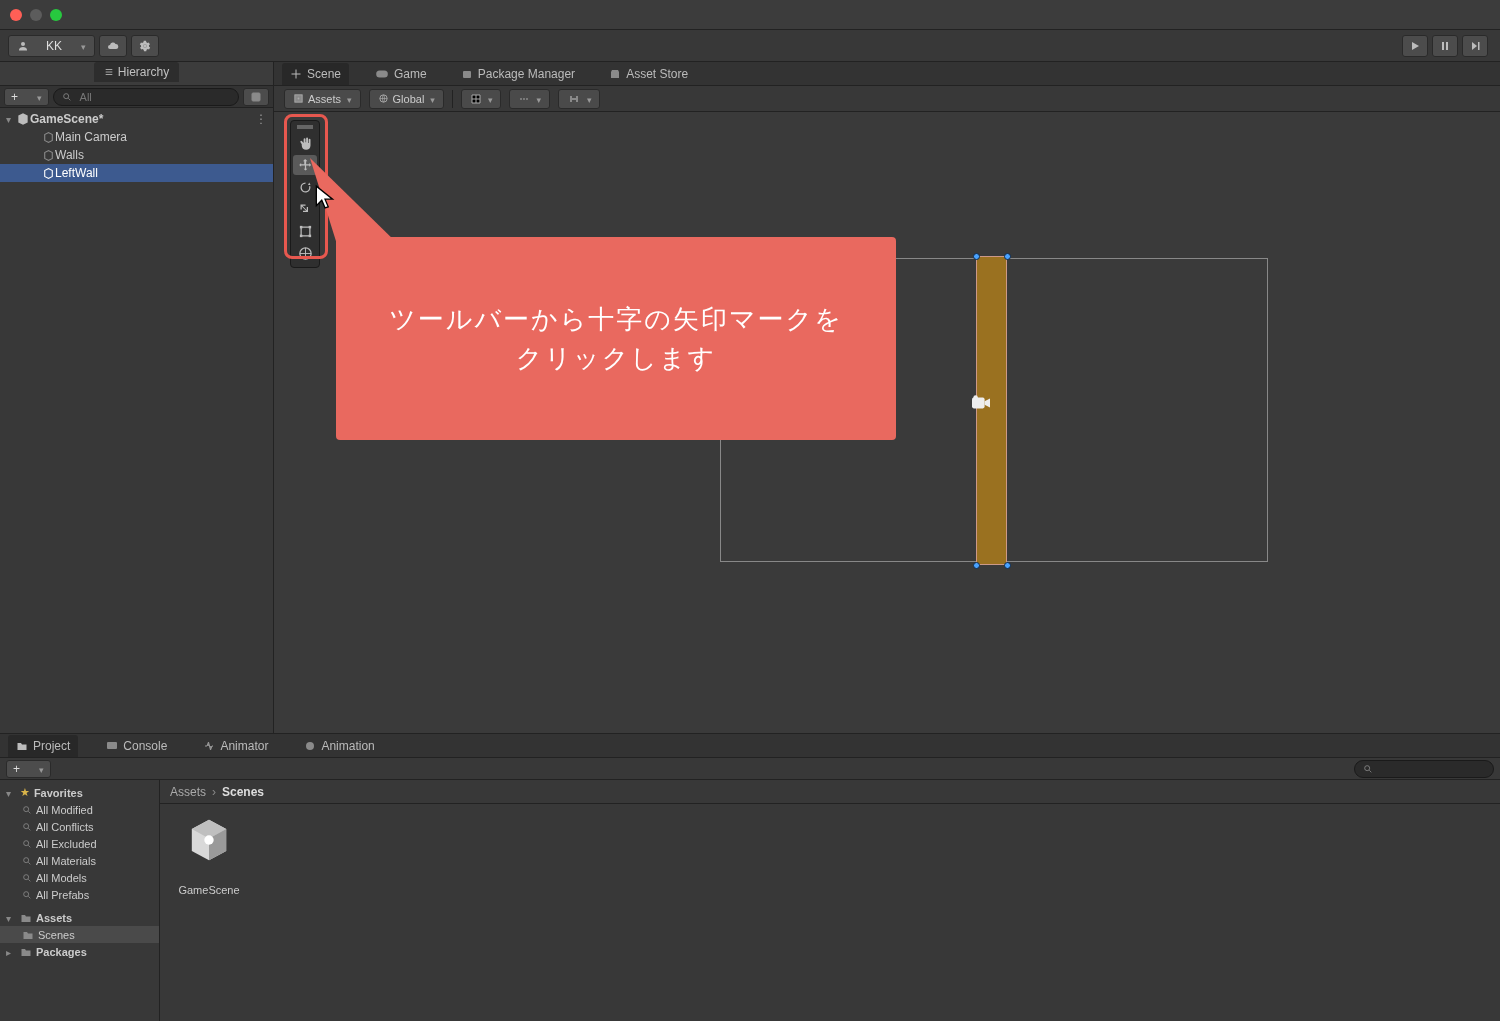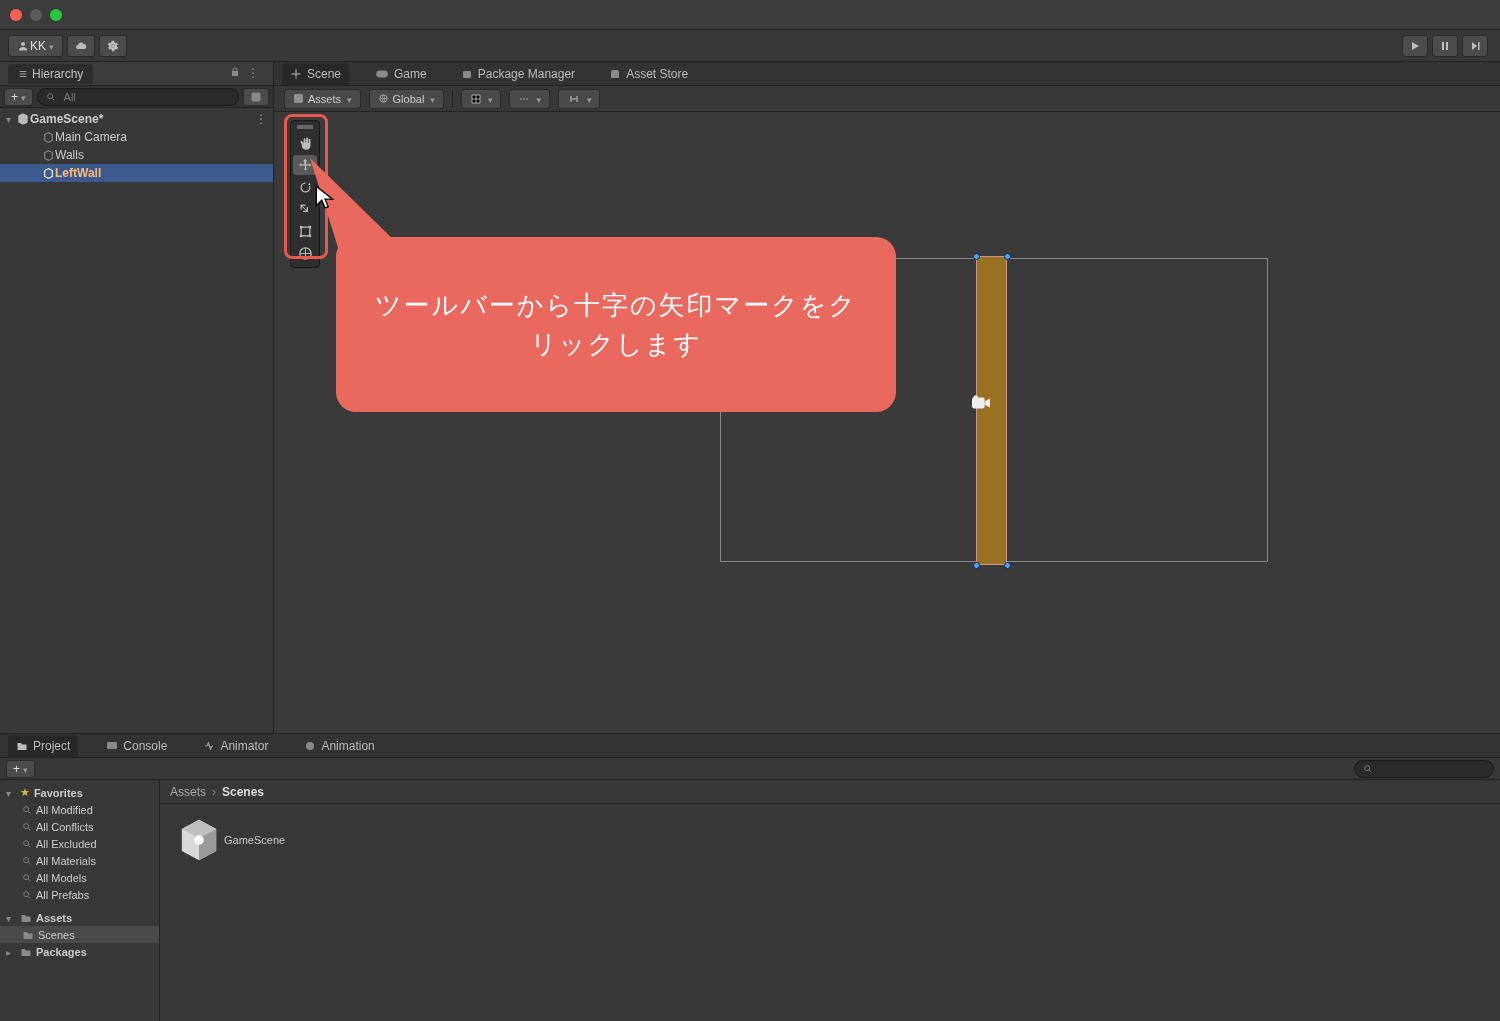--- a/index.html
+++ b/index.html
@@ -49,21 +49,21 @@
   .acct-group { display:flex; gap:4px; }
   .tb-btn {
     background: #4c4c4c;
     border: 1px solid #2a2a2a;
     color: #ddd;
     border-radius: 3px;
     height: 22px;
     display: inline-flex;
     align-items: center;
     padding: 0 8px;
-    gap: 1px;
+    gap: 17px;
     font-size: 12px;
     cursor: pointer;
   }
   .tb-btn.icon-only { padding: 0 6px; }
   .play-controls {
     position: absolute;
     right: 12px;
     display: flex;
     gap: 4px;
   }
@@ -77,20 +77,21 @@
     flex-direction:column;
   }
   .panel-tab {
     height: 24px;
     background: #3c3c3c;
     display:flex;
     align-items:center;
     padding: 0 8px;
     gap:6px;
     border-bottom:1px solid #222;
+    flex-direction:column;
   }
   .tab-label {
     background:#2d2d2d;
     padding:3px 10px;
     border-radius:3px 3px 0 0;
     display:inline-flex;
     align-items:center;
     gap:4px;
   }
   .hier-toolbar {
@@ -126,21 +127,21 @@
     height:18px;
     padding-left: 6px;
     cursor:pointer;
   }
   .tree-row.depth2 { padding-left: 42px; }
   .tree-row .label { color:#ccc; }
   .tree-row.selected {
     background: #3d5a8f;
     color:#fff;
   }
-  .tree-row.selected .label { color:#fdba74;font-weight:bold; }
+  .tree-row.selected .label { color:#ffffff; }
   .hier-right-icons {
     margin-left:auto;
     display:flex;
     gap:6px;
     padding-right:6px;
     color:#999;
   }
 
   
   .center-area {
@@ -248,27 +249,27 @@
     font-size:20px;
     color:#fff;
     text-shadow:1px 1px 1px #000;
   }
   
   .callout {
     position:absolute;
     left:62px;
     top:125px;
     width:560px;
-    height:175px;
+    height:203px;
     background:#e9695f;
-    border-radius:20px;
+    border-radius:4px;
     display:flex;
     align-items:center;
     justify-content:center;
-    padding:20px 28px;
+    padding:20px 42px;
     color:#fff;
     font-size:26px;
     line-height:1.5;
     text-align:center;
     letter-spacing:2px;
   }
   .callout-tail-poly {
     position:absolute;
     left:36px;
     top:44px;
@@ -382,23 +383,23 @@
   .assets-grid {
     flex:1;
     padding:10px 14px;
     display:flex;
     gap:16px;
     align-items:flex-start;
   }
   .asset-item {
     width:70px;
     display:flex;
-    flex-direction:row;
-    align-items:center;
-    gap:0;
+    flex-direction:column;
+    align-items:center;
+    gap:18px;
     cursor:pointer;
   }
   .asset-icon {
     width:52px;
     height:52px;
     display:flex;
     align-items:center;
     justify-content:center;
   }
   .asset-label { font-size:11px; color:#ccc; }

